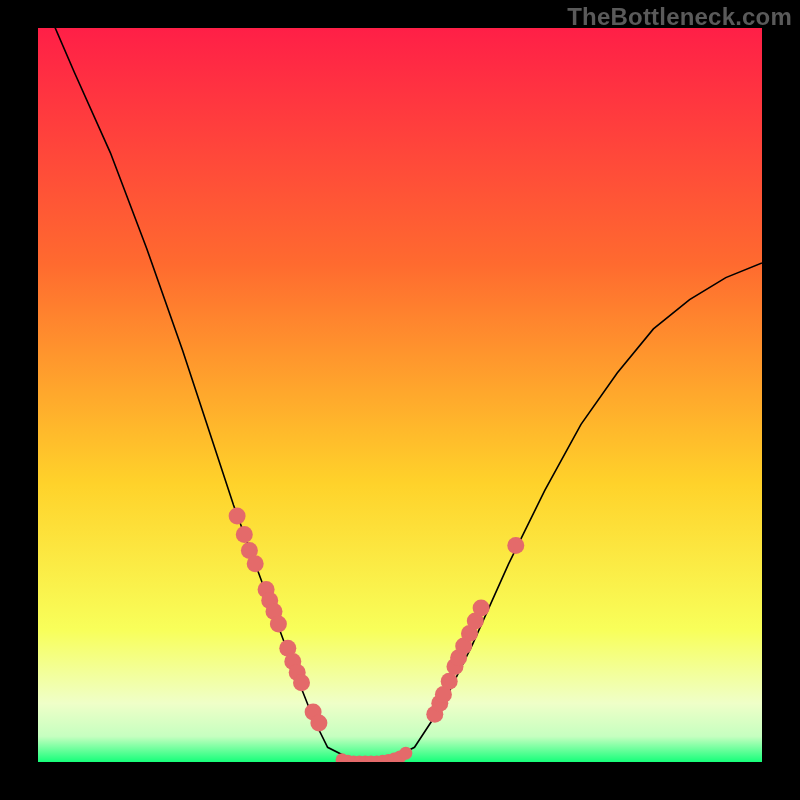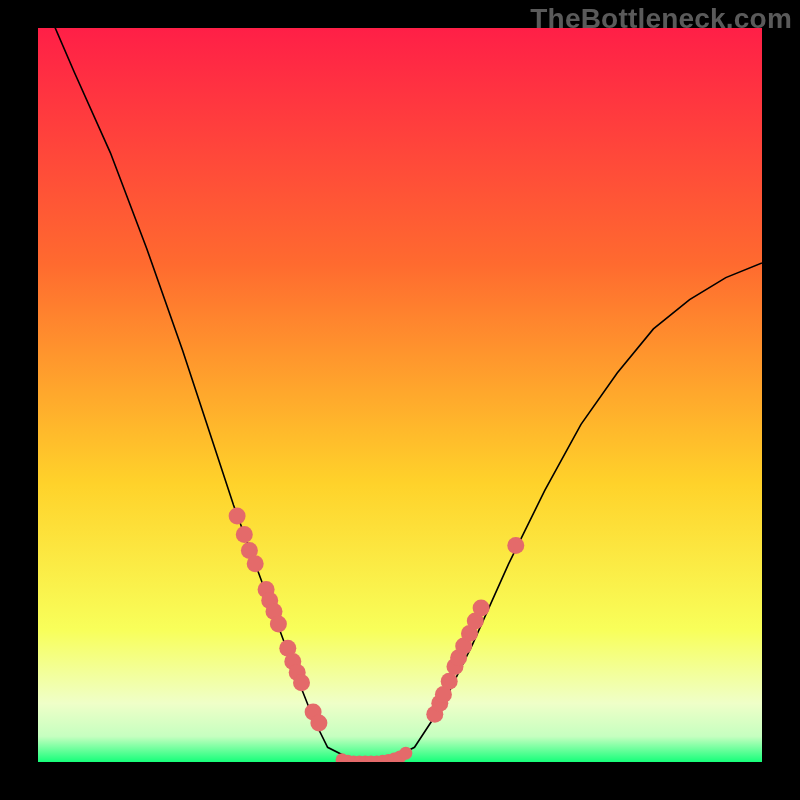--- a/index.html
+++ b/index.html
@@ -3,21 +3,21 @@
 <meta charset="utf-8">
 <style>
   * { margin: 0; padding: 0; box-sizing: border-box; }
   html, body { width: 800px; height: 800px; overflow: hidden; background: #000; }
   .wrap { position: relative; width: 800px; height: 800px; background: #000; }
   .attribution {
     position: absolute;
     top: 3px;
     right: 8px;
     font-family: Arial, Helvetica, sans-serif;
-    font-size: 28px;
+    font-size: 24px;
     font-weight: 600;
     color: #5a5a5a;
     letter-spacing: 0.2px;
     text-align: center;
   }
   .plot {
     position: absolute;
     left: 38px;
     top: 28px;
     width: 724px;

